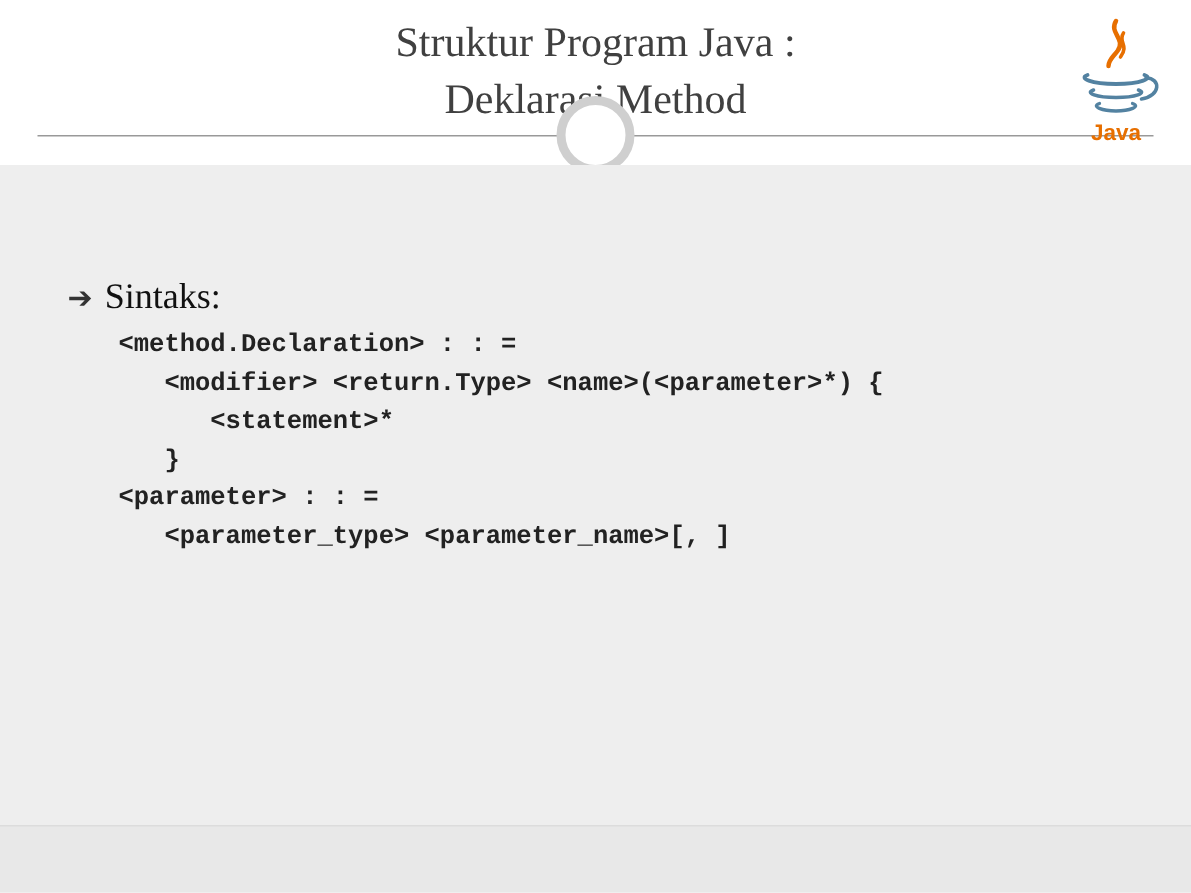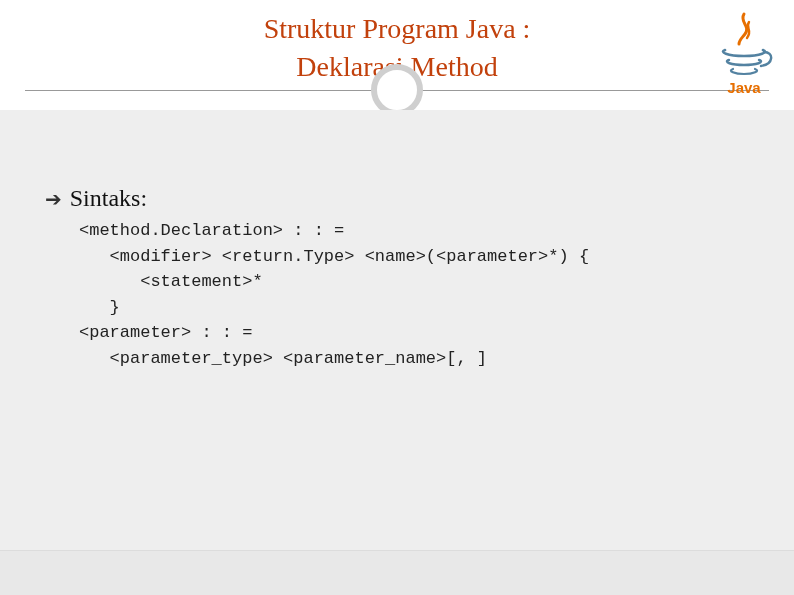--- a/index.html
+++ b/index.html
@@ -18,21 +18,21 @@
   }
   .header-area {
     position: relative;
     width: 100%;
     height: 110px;
     background: #fff;
   }
   .title {
     text-align: center;
     font-size: 28px;
-    color: #c2410c;
+    color: #404040;
     padding-top: 10px;
     font-weight: normal;
     line-height: 1.35;
   }
   .hr-line {
     position: absolute;
     left: 25px;
     right: 25px;
     top: 90px;
     height: 1px;
@@ -81,20 +81,21 @@
     font-size: 24px;
     color: #111;
   }
   .code-block {
     font-family: "Courier New", Courier, monospace;
     font-size: 17px;
     color: #222;
     white-space: pre;
     line-height: 1.5;
     padding-left: 34px;
+    font-weight: bold;
   }
   .footer-bar {
     position: absolute;
     left: 0;
     right: 0;
     bottom: 0;
     height: 45px;
     background: #e8e8e8;
     border-top: 1px solid #dcdcdc;
   }

